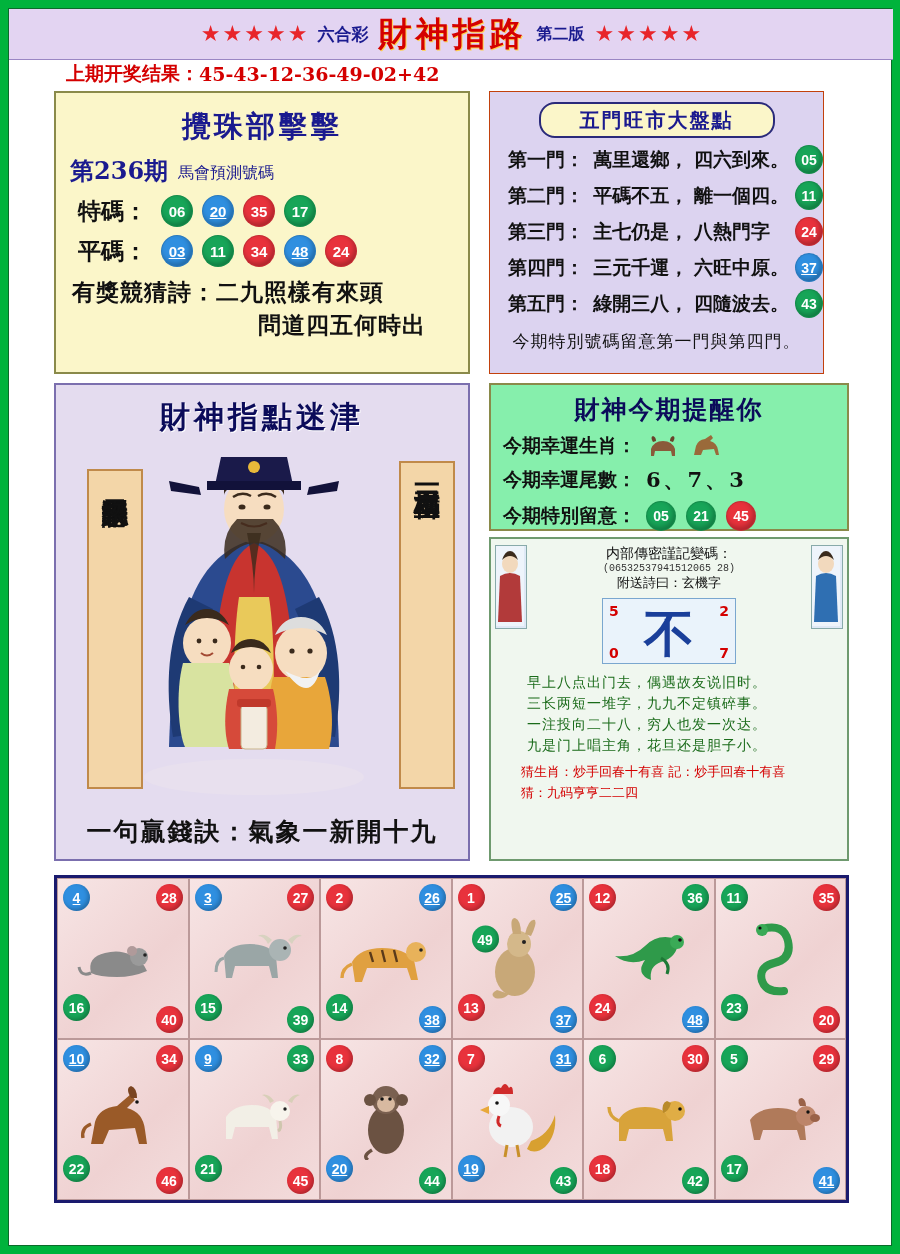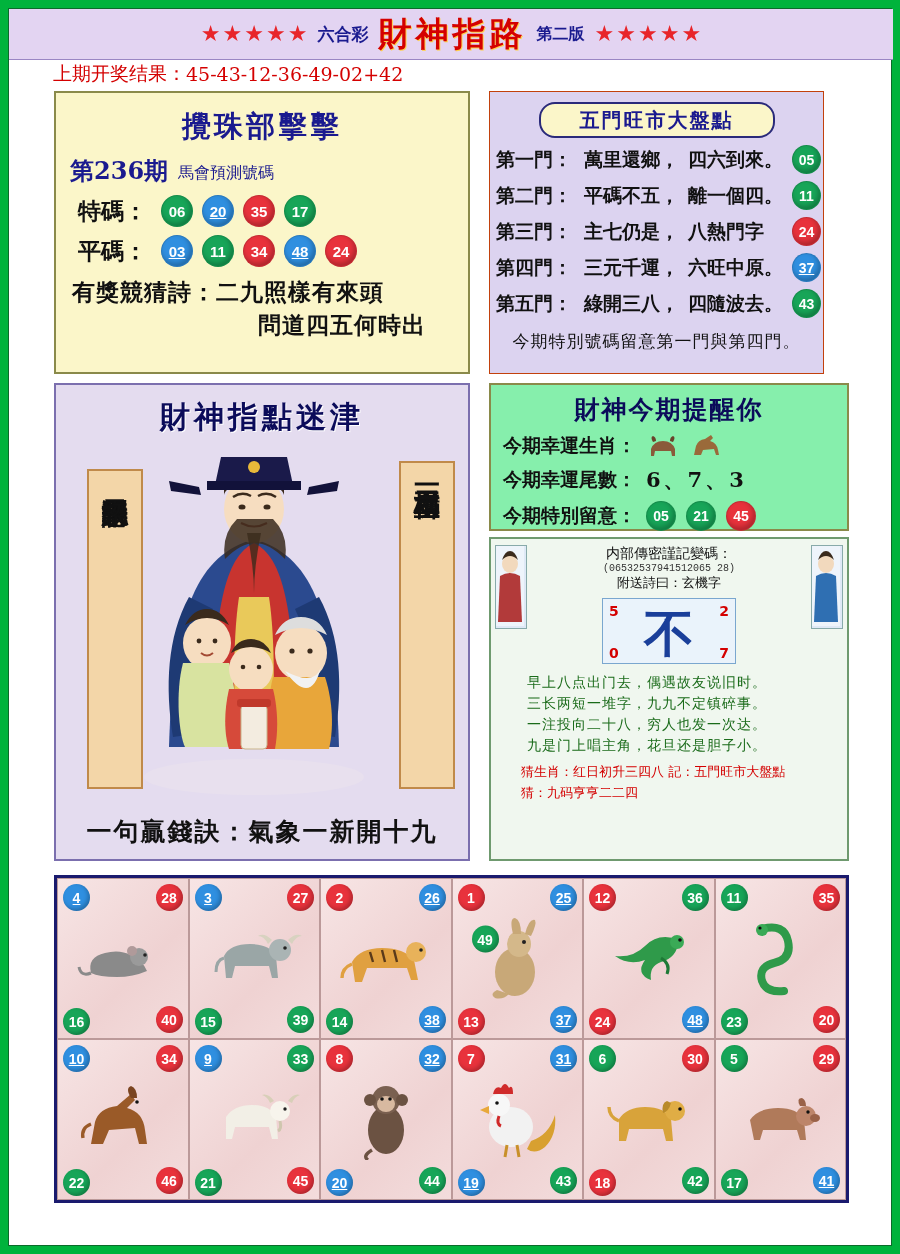--- a/index.html
+++ b/index.html
@@ -25,21 +25,21 @@
   .h-main{
     font-family:"DejaVu Serif","Liberation Serif",serif;
     font-size:33px;font-weight:bold;color:#d40000;letter-spacing:4px;
     text-shadow:1px 1px 0 #ffd24d;
   }
   .h-ver{font-family:"DejaVu Serif","Liberation Serif",serif;font-size:16px;color:#1a1a8f;font-weight:bold;}
 
   .lastline{
     position:absolute;left:0;top:52px;width:884px;height:26px;
     color:#d40000;font-family:"DejaVu Serif","Liberation Serif",serif;
-    font-size:19px;font-weight:normal;padding-left:44px;box-sizing:border-box;
+    font-size:19px;font-weight:bold;padding-left:57px;box-sizing:border-box;
     display:flex;align-items:center;
   }
 
   
   .ball{
     width:30px;height:30px;border-radius:50%;
     display:inline-flex;align-items:center;justify-content:center;
     color:#fff;font-weight:bold;font-size:15px;
     font-family:"Liberation Sans",sans-serif;
     box-shadow:inset -2px -3px 5px rgba(0,0,0,.25);
@@ -74,21 +74,21 @@
     position:absolute;left:480px;top:82px;width:335px;height:283px;
     background:#dcd3f0;border:1px solid #c2410c;box-sizing:border-box;
   }
   .title-pill{
     margin:10px auto 0;width:232px;height:32px;border-radius:16px;
     background:#fbf6c9;border:2px solid #2a2a7a;
     display:flex;align-items:center;justify-content:center;
     font-family:"DejaVu Serif","Liberation Serif",serif;font-size:20px;font-weight:bold;color:#1a1a8f;letter-spacing:2px;
   }
   .gate-row{
-    display:flex;align-items:center;margin:7px 0 0 6px;gap:0;
+    display:flex;align-items:center;margin:7px 0 0 18px;gap:0;
   }
   .gate-name{font-family:"DejaVu Serif","Liberation Serif",serif;font-size:19px;font-weight:bold;color:#111;width:88px;}
   .gate-a{font-family:"DejaVu Serif","Liberation Serif",serif;font-size:19px;font-weight:bold;color:#111;width:104px;}
   .gate-b{font-family:"DejaVu Serif","Liberation Serif",serif;font-size:19px;font-weight:bold;color:#111;width:104px;}
   .gate-ball{width:27px;height:27px;font-size:14px;}
   .gate-foot{
     font-family:"DejaVu Serif","Liberation Serif",serif;font-size:17px;color:#111;
     text-align:center;margin-top:12px;letter-spacing:1px;
   }
 
@@ -176,21 +176,21 @@
     overflow:hidden;
   }
   .zn{
     position:absolute;width:27px;height:27px;border-radius:50%;
     display:flex;align-items:center;justify-content:center;
     font-size:14px;font-weight:bold;color:#fff;font-family:"Liberation Sans",sans-serif;
     box-shadow:inset -2px -2px 4px rgba(0,0,0,.25);
   }
   .zn.tl{left:5px;top:5px;} .zn.tr{right:5px;top:5px;}
   .zn.ml{left:19px;top:50%;transform:translateY(-50%);}
-  .zn.bl{left:5px;bottom:3px;} .zn.br{right:5px;bottom:5px;}
+  .zn.bl{left:5px;bottom:17px;} .zn.br{right:5px;bottom:5px;}
   .zart{position:absolute;left:50%;top:50%;transform:translate(-50%,-50%);}
 </style>
 </head>
 <body>
 
 <div class="page">
 
   <div class="header">
     <div class="stars">
       <span>★</span>
@@ -403,21 +403,21 @@
     </div>
 
     <div class="sec-poem">
       <div>早上八点出门去，偶遇故友说旧时。</div>
       <div>三长两短一堆字，九九不定镇碎事。</div>
       <div>一注投向二十八，穷人也发一次达。</div>
       <div>九是门上唱主角，花旦还是胆子小。</div>
     </div>
 
     <div class="sec-red">
-      <div>猜生肖：红日初升三四八  記：五門旺市大盤點</div>
+      <div>猜生肖：炒手回春十有喜  記：炒手回春十有喜</div>
       <div>猜：九码亨亨二二四</div>
     </div>
   </div>
 
   <div class="zodiac">
 
     <div class="zcell">
       <div class="zn tl b-blue">4</div>
       <div class="zn tr b-red">28</div>
       <div class="zn bl b-green">16</div>

